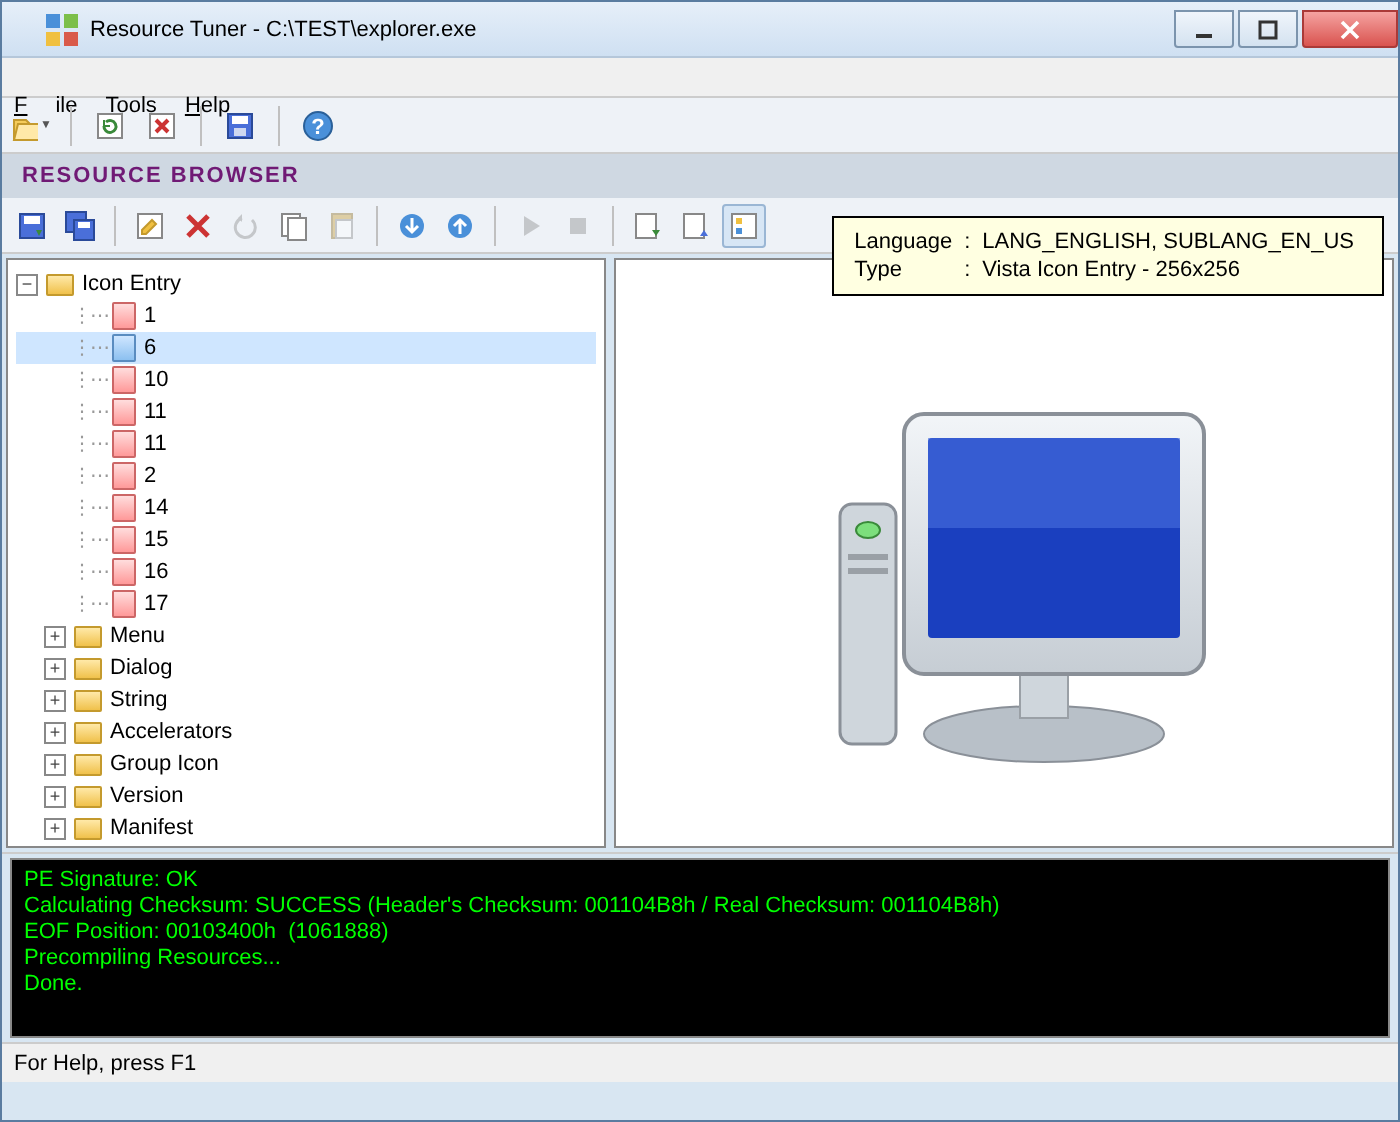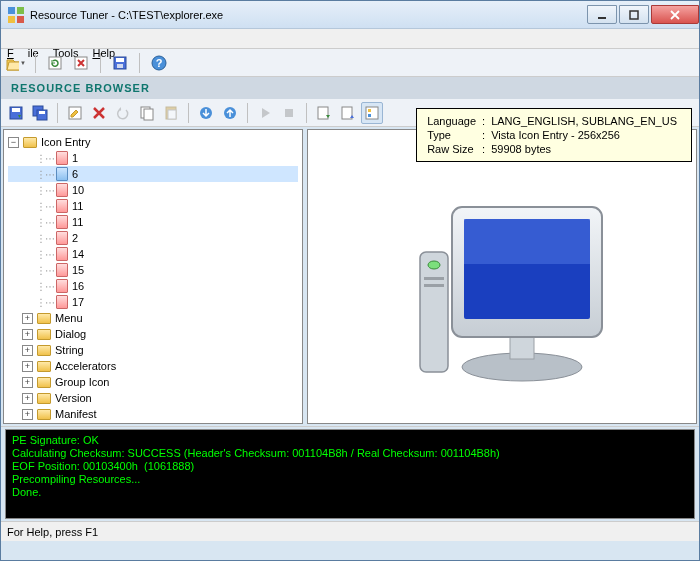--- a/index.html
+++ b/index.html
@@ -1,34 +1,34 @@
 <!DOCTYPE html>
 <html><head>
 <meta charset="utf-8">
 <style>
   * { box-sizing: border-box; margin: 0; padding: 0; font-family: "Segoe UI", Tahoma, sans-serif; font-size: 11px; }
   body { background: #d8e6f2; width: 700px; height: 561px; overflow: hidden; border: 1px solid #5a7ca0; }
   
-  .titlebar { height: 28px; background: linear-gradient(#e6eff9,#cfe0f2); display: flex; align-items: center; padding-left: 7px; border-bottom: 1px solid #b5c7da; }
+  .titlebar { height: 28px; background: linear-gradient(#e6eff9,#cfe0f2); display: flex; align-items: center; padding-left: 22px; border-bottom: 1px solid #b5c7da; }
   .titlebar .app-icon { width: 16px; height: 16px; margin-right: 6px; }
   .titlebar .title { flex: 1; color: #000; }
   .win-btns { display: flex; }
   .win-btn { width: 30px; height: 19px; margin-left: 2px; border: 1px solid #7c94ad; border-radius: 0 0 2px 2px; background: linear-gradient(#f0f5fb,#d4e2f0); display: flex; align-items: center; justify-content: center; }
   .win-btn.close { width: 48px; background: linear-gradient(#f5a3a1,#d9534f); border-color: #aa3a38; }
   
   .menubar { height: 20px; background: #f0f0f0; display: flex; align-items: center; padding: 0 6px; border-bottom: 1px solid #ccc; }
   .menubar span { margin-right: 14px; cursor: default; margin-top: 28px; }
   .menubar span u { text-decoration: underline; }
   
   .toolbar1 { height: 28px; background: #eef2f7; display: flex; align-items: center; padding: 0 4px; gap: 4px; border-bottom: 1px solid #ccc; }
   .sep { width: 1px; height: 20px; background: #c0c0c0; margin: 0 4px; }
   .tbtn { width: 22px; height: 22px; display: flex; align-items: center; justify-content: center; border: 1px solid transparent; border-radius: 2px; }
   .dropdown-arrow { font-size: 6px; margin-left: 1px; color: #555; }
   
-  .sectionhdr { height: 22px; background: #cfd8e2; color: #0f766e; font-weight: bold; font-size: 14px; letter-spacing: 1px; display: flex; align-items: center; padding-left: 10px; }
+  .sectionhdr { height: 22px; background: #cfd8e2; color: #701a75; font-weight: bold; font-size: 14px; letter-spacing: 1px; display: flex; align-items: center; padding-left: 10px; }
   
   .toolbar2 { height: 28px; background: #eef2f7; display: flex; align-items: center; padding: 0 4px; gap: 2px; border-bottom: 1px solid #ccc; position: relative; }
   
   .mainrow { display: flex; height: 300px; border-bottom: 1px solid #ccc; }
   .treepane { width: 300px; background: #fff; border: 1px solid #888; margin: 2px; overflow: auto; position: relative; }
   .previewpane { flex: 1; background: #fff; border: 1px solid #888; margin: 2px; position: relative; overflow: hidden; display: flex; align-items: center; justify-content: center; }
   
   .tree { padding: 4px; }
   .tree-item { display: flex; align-items: center; height: 16px; white-space: nowrap; }
   .tree-item .expander { width: 11px; height: 11px; border: 1px solid #888; font-size: 9px; line-height: 9px; text-align: center; margin-right: 4px; color: #444; background: #fff; }
@@ -347,25 +347,20 @@
         <tr>
           <td>Language</td>
           <td>:</td>
           <td>LANG_ENGLISH, SUBLANG_EN_US</td>
         </tr>
     <tr>
           <td>Type</td>
           <td>:</td>
           <td>Vista Icon Entry - 256x256</td>
         </tr>
-    <tr>
-          <td>Raw Size</td>
-          <td>:</td>
-          <td>59908 bytes</td>
-        </tr>
   </tbody>
     </table>
 </div>
 
 <div class="console"><span>PE Signature: OK</span>
 <span>Calculating Checksum: SUCCESS (Header's Checksum: 001104B8h / Real Checksum: 001104B8h)</span>
 <span>EOF Position: 00103400h  (1061888)</span>
 <span>Precompiling Resources...</span>
 <span>Done.</span></div>
 

